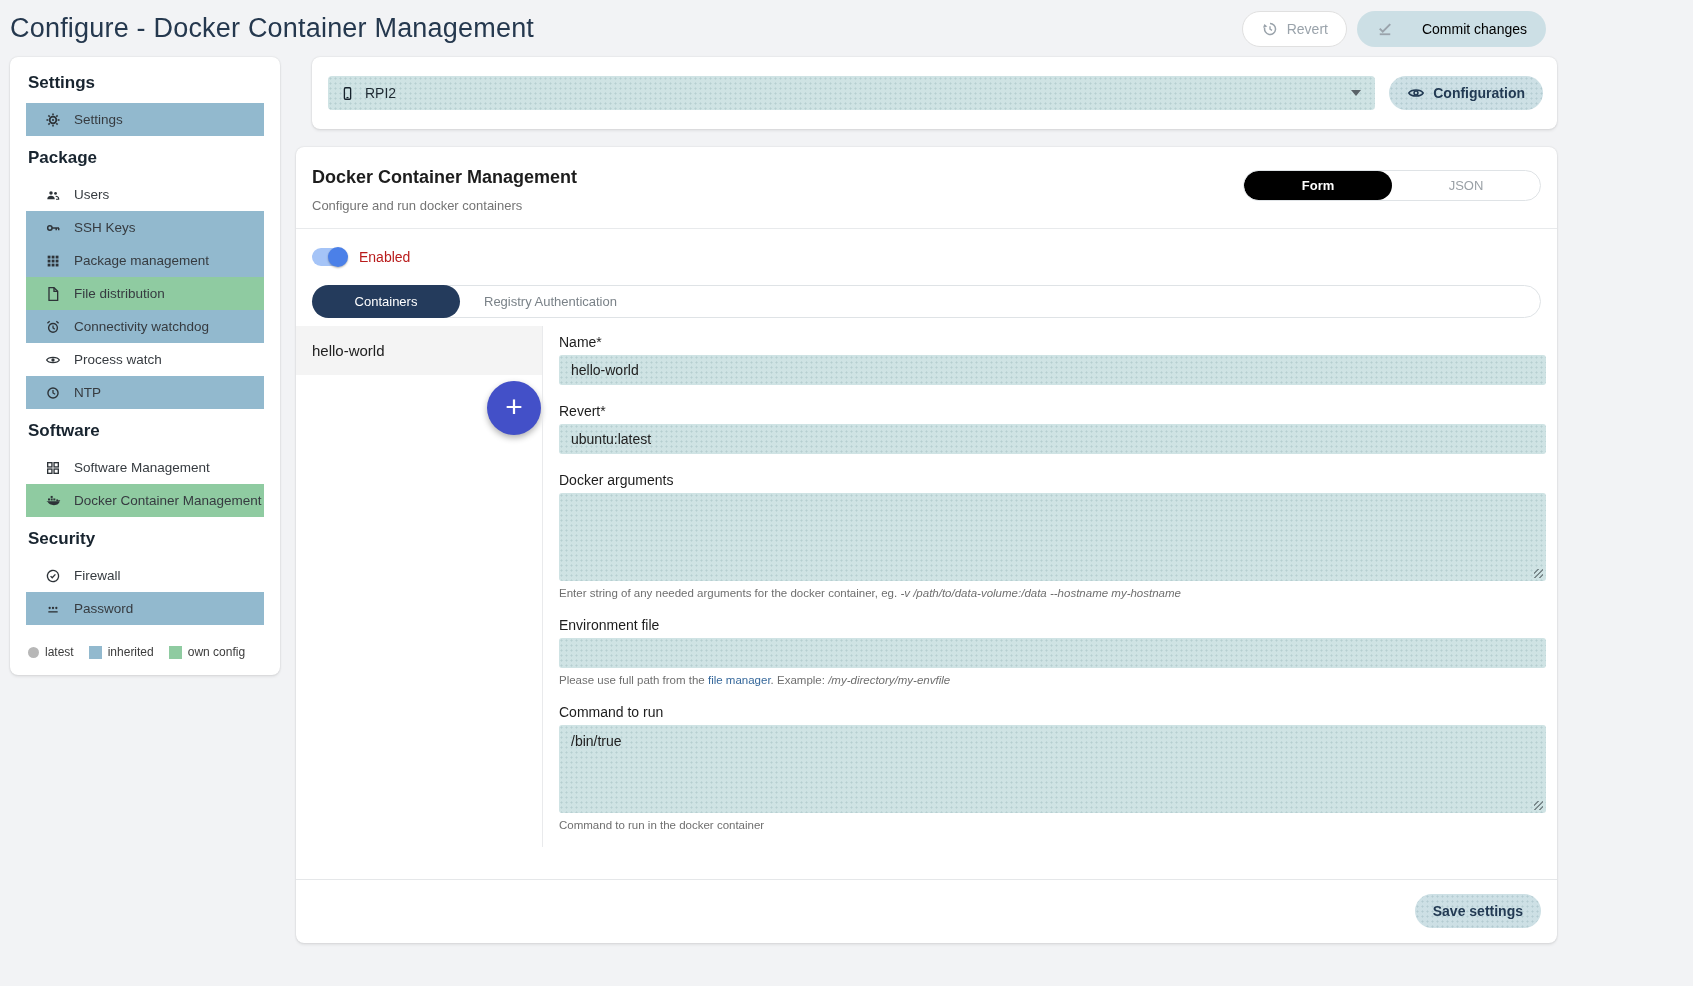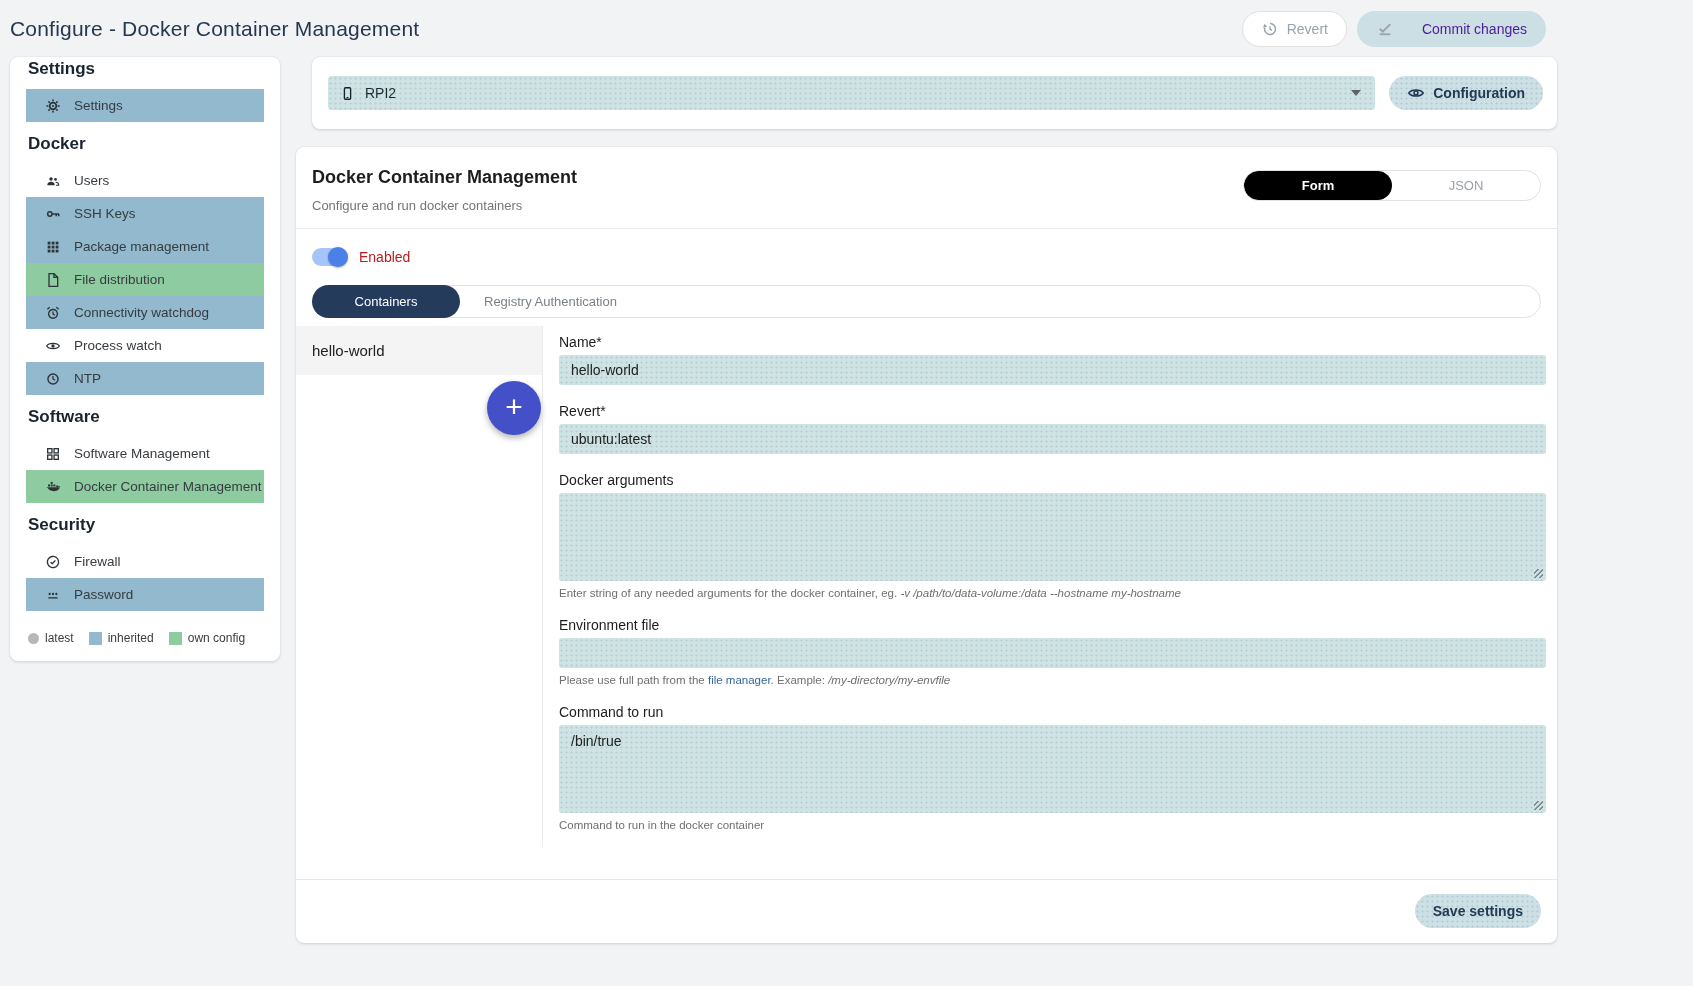--- a/index.html
+++ b/index.html
@@ -9,35 +9,35 @@
 
   
   .dotted { background-image: radial-gradient(rgba(50,100,110,0.16) 0.9px, transparent 1.15px);
             background-size:5px 5px; }
   .dotted-green { background-image: radial-gradient(rgba(20,90,45,0.13) 0.9px, transparent 1.15px);
             background-size:5px 5px; }
 
   
   .page-header { height:57px; display:flex; align-items:center; justify-content:space-between;
                  padding:0 11px 0 10px; }
-  .page-title { font-size:21px; font-weight:500; color:#25384e; letter-spacing:.2px; }
+  .page-title { font-size:27px; font-weight:500; color:#25384e; letter-spacing:.2px; }
   .header-actions { display:flex; gap:10px; }
   .btn-pill { display:inline-flex; align-items:center; gap:8px; height:36px; padding:0 18px;
               border-radius:18px; font-size:14px; font-weight:500; cursor:default; border:1px solid transparent; }
   .btn-revert { background:#fff; border-color:#e0e0e0; color:#9aa3ab; }
-  .btn-commit { background:#ccdfe5; color:#4c1d95;gap:28px; }
+  .btn-commit { background:#ccdfe5; color:#000000;gap:28px; }
   .btn-commit .ic, .btn-revert .ic { color:#9aa3ab; }
 
   
   .content { display:flex; align-items:flex-start; gap:16px; padding-left:10px; }
   .card { background:#fff; border-radius:8px;
           box-shadow:0 0 2px rgba(0,0,0,.14), 0 2px 3px rgba(0,0,0,.07); }
 
   
-  .sidebar { width:270px; padding:0 16px 16px; flex:none; }
+  .sidebar { width:270px; padding:14px 16px 16px; flex:none; }
   .side-section-title { font-size:17px; font-weight:700; color:#18242f; margin:12px 0 10px 2px; }
   .side-section-title:first-child { margin-top:2px; }
   .side-item { height:33px; display:flex; align-items:center; gap:13px; padding-left:19px;
                font-size:13.5px; color:#363b40; cursor:pointer; }
   .side-item .ic { width:16px; height:16px; color:#2d3338; flex:none; }
   .state-inherited { background:#92b9ce; }
   .state-own { background:#8fcba1; }
   .legend { display:flex; align-items:center; gap:15px; margin-top:20px; padding-left:2px;
             font-size:12px; color:#3c3c3c; }
   .legend-entry { display:flex; align-items:center; gap:6px; }
@@ -161,21 +161,21 @@
                 <line x1="5.1" y1="5.1" x2="7.1" y2="7.1"></line>
                 <line x1="16.9" y1="16.9" x2="18.9" y2="18.9"></line>
                 <line x1="5.1" y1="18.9" x2="7.1" y2="16.9"></line>
                 <line x1="16.9" y1="7.1" x2="18.9" y2="5.1"></line>
               </g>
             </svg>
         </span>
         <span>Settings</span>
       </div>
 
-      <div class="side-section-title">Docker</div>
+      <div class="side-section-title">Package</div>
 
       <div class="side-item">
         <span class="ic">
           <svg viewBox="0 0 24 24" width="16" height="16">
               <circle cx="9" cy="9" r="2.6" fill="currentColor"></circle>
               <circle cx="15.8" cy="9.6" r="2.1" fill="currentColor"></circle>
               <path d="M3.5 17.5c0-2.6 2.6-4.2 5.5-4.2s5.5 1.6 5.5 4.2v.8H3.5z" fill="currentColor"></path>
               <path d="M16 13.8c2.3.2 4.5 1.4 4.5 3.7v.8h-4" fill="none" stroke="currentColor" stroke-width="1.7"></path>
             </svg>
         </span>

